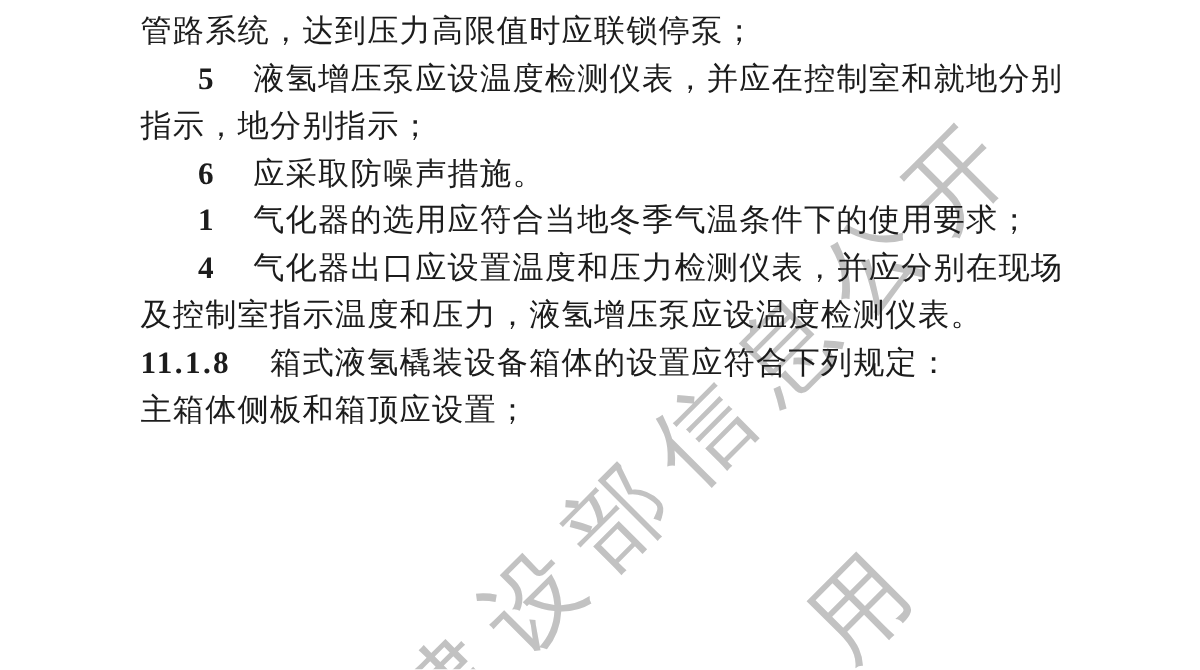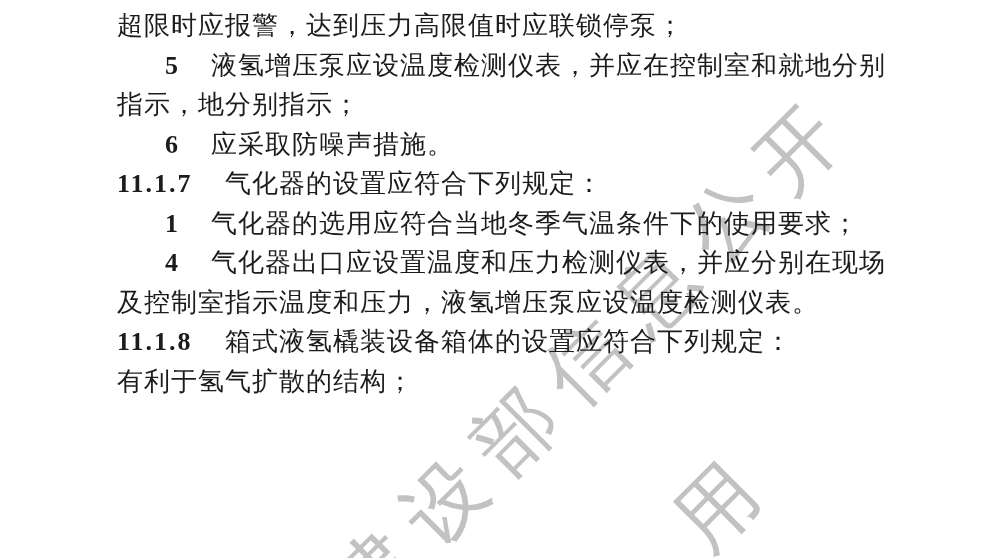--- a/index.html
+++ b/index.html
@@ -68,24 +68,23 @@
       <span class="wm-char" style="left: 374px; top: 573px; color: rgb(194, 194, 194); transform: translate(-50%, -50%) rotate(-45deg);">建</span>
       <span class="wm-char" style="left: 445px; top: 502px; color: rgb(194, 194, 194); transform: translate(-50%, -50%) rotate(-45deg);">设</span>
       <span class="wm-char" style="left: 515px; top: 432px; color: rgb(194, 194, 194); transform: translate(-50%, -50%) rotate(-45deg);">部</span>
       <span class="wm-char" style="left: 586px; top: 362px; color: rgb(194, 194, 194); transform: translate(-50%, -50%) rotate(-45deg);">信</span>
       <span class="wm-char" style="left: 656px; top: 291px; color: rgb(194, 194, 194); transform: translate(-50%, -50%) rotate(-45deg);">息</span>
       <span class="wm-char" style="left: 727px; top: 220px; color: rgb(194, 194, 194); transform: translate(-50%, -50%) rotate(-45deg);">公</span>
       <span class="wm-char" style="left: 797px; top: 150px; color: rgb(194, 194, 194); transform: translate(-50%, -50%) rotate(-45deg);">开</span>
       <span class="wm-char" style="left: 717px; top: 507px; color: rgb(194, 194, 194); transform: translate(-50%, -50%) rotate(-45deg);">用</span>
     </div>
   <div class="text-block">
-      <div class="line body"><span>超限时应报警，达到压力高限值时应联锁停泵；</span></div>
+      <div class="line body"><span>管路系统，达到压力高限值时应联锁停泵；</span></div>
       <div class="line item"><span class="num">5</span><span>液氢增压泵应设温度检测仪表，并应在控制室和就地分别</span></div>
       <div class="line body"><span>指示，地分别指示；</span></div>
       <div class="line item"><span class="num">6</span><span>应采取防噪声措施。</span></div>
-      <div class="line section"><span class="num sec">11.1.7</span><span>气化器的设置应符合下列规定：</span></div>
       <div class="line item"><span class="num">1</span><span>气化器的选用应符合当地冬季气温条件下的使用要求；</span></div>
       <div class="line item"><span class="num">4</span><span>气化器出口应设置温度和压力检测仪表，并应分别在现场</span></div>
       <div class="line body"><span>及控制室指示温度和压力，液氢增压泵应设温度检测仪表。</span></div>
       <div class="line section"><span class="num sec">11.1.8</span><span>箱式液氢橇装设备箱体的设置应符合下列规定：</span></div>
-      <div class="line body"><span>有利于氢气扩散的结构；</span></div>
+      <div class="line body"><span>主箱体侧板和箱顶应设置；</span></div>
     </div>
 </div>
 
 </body></html>

